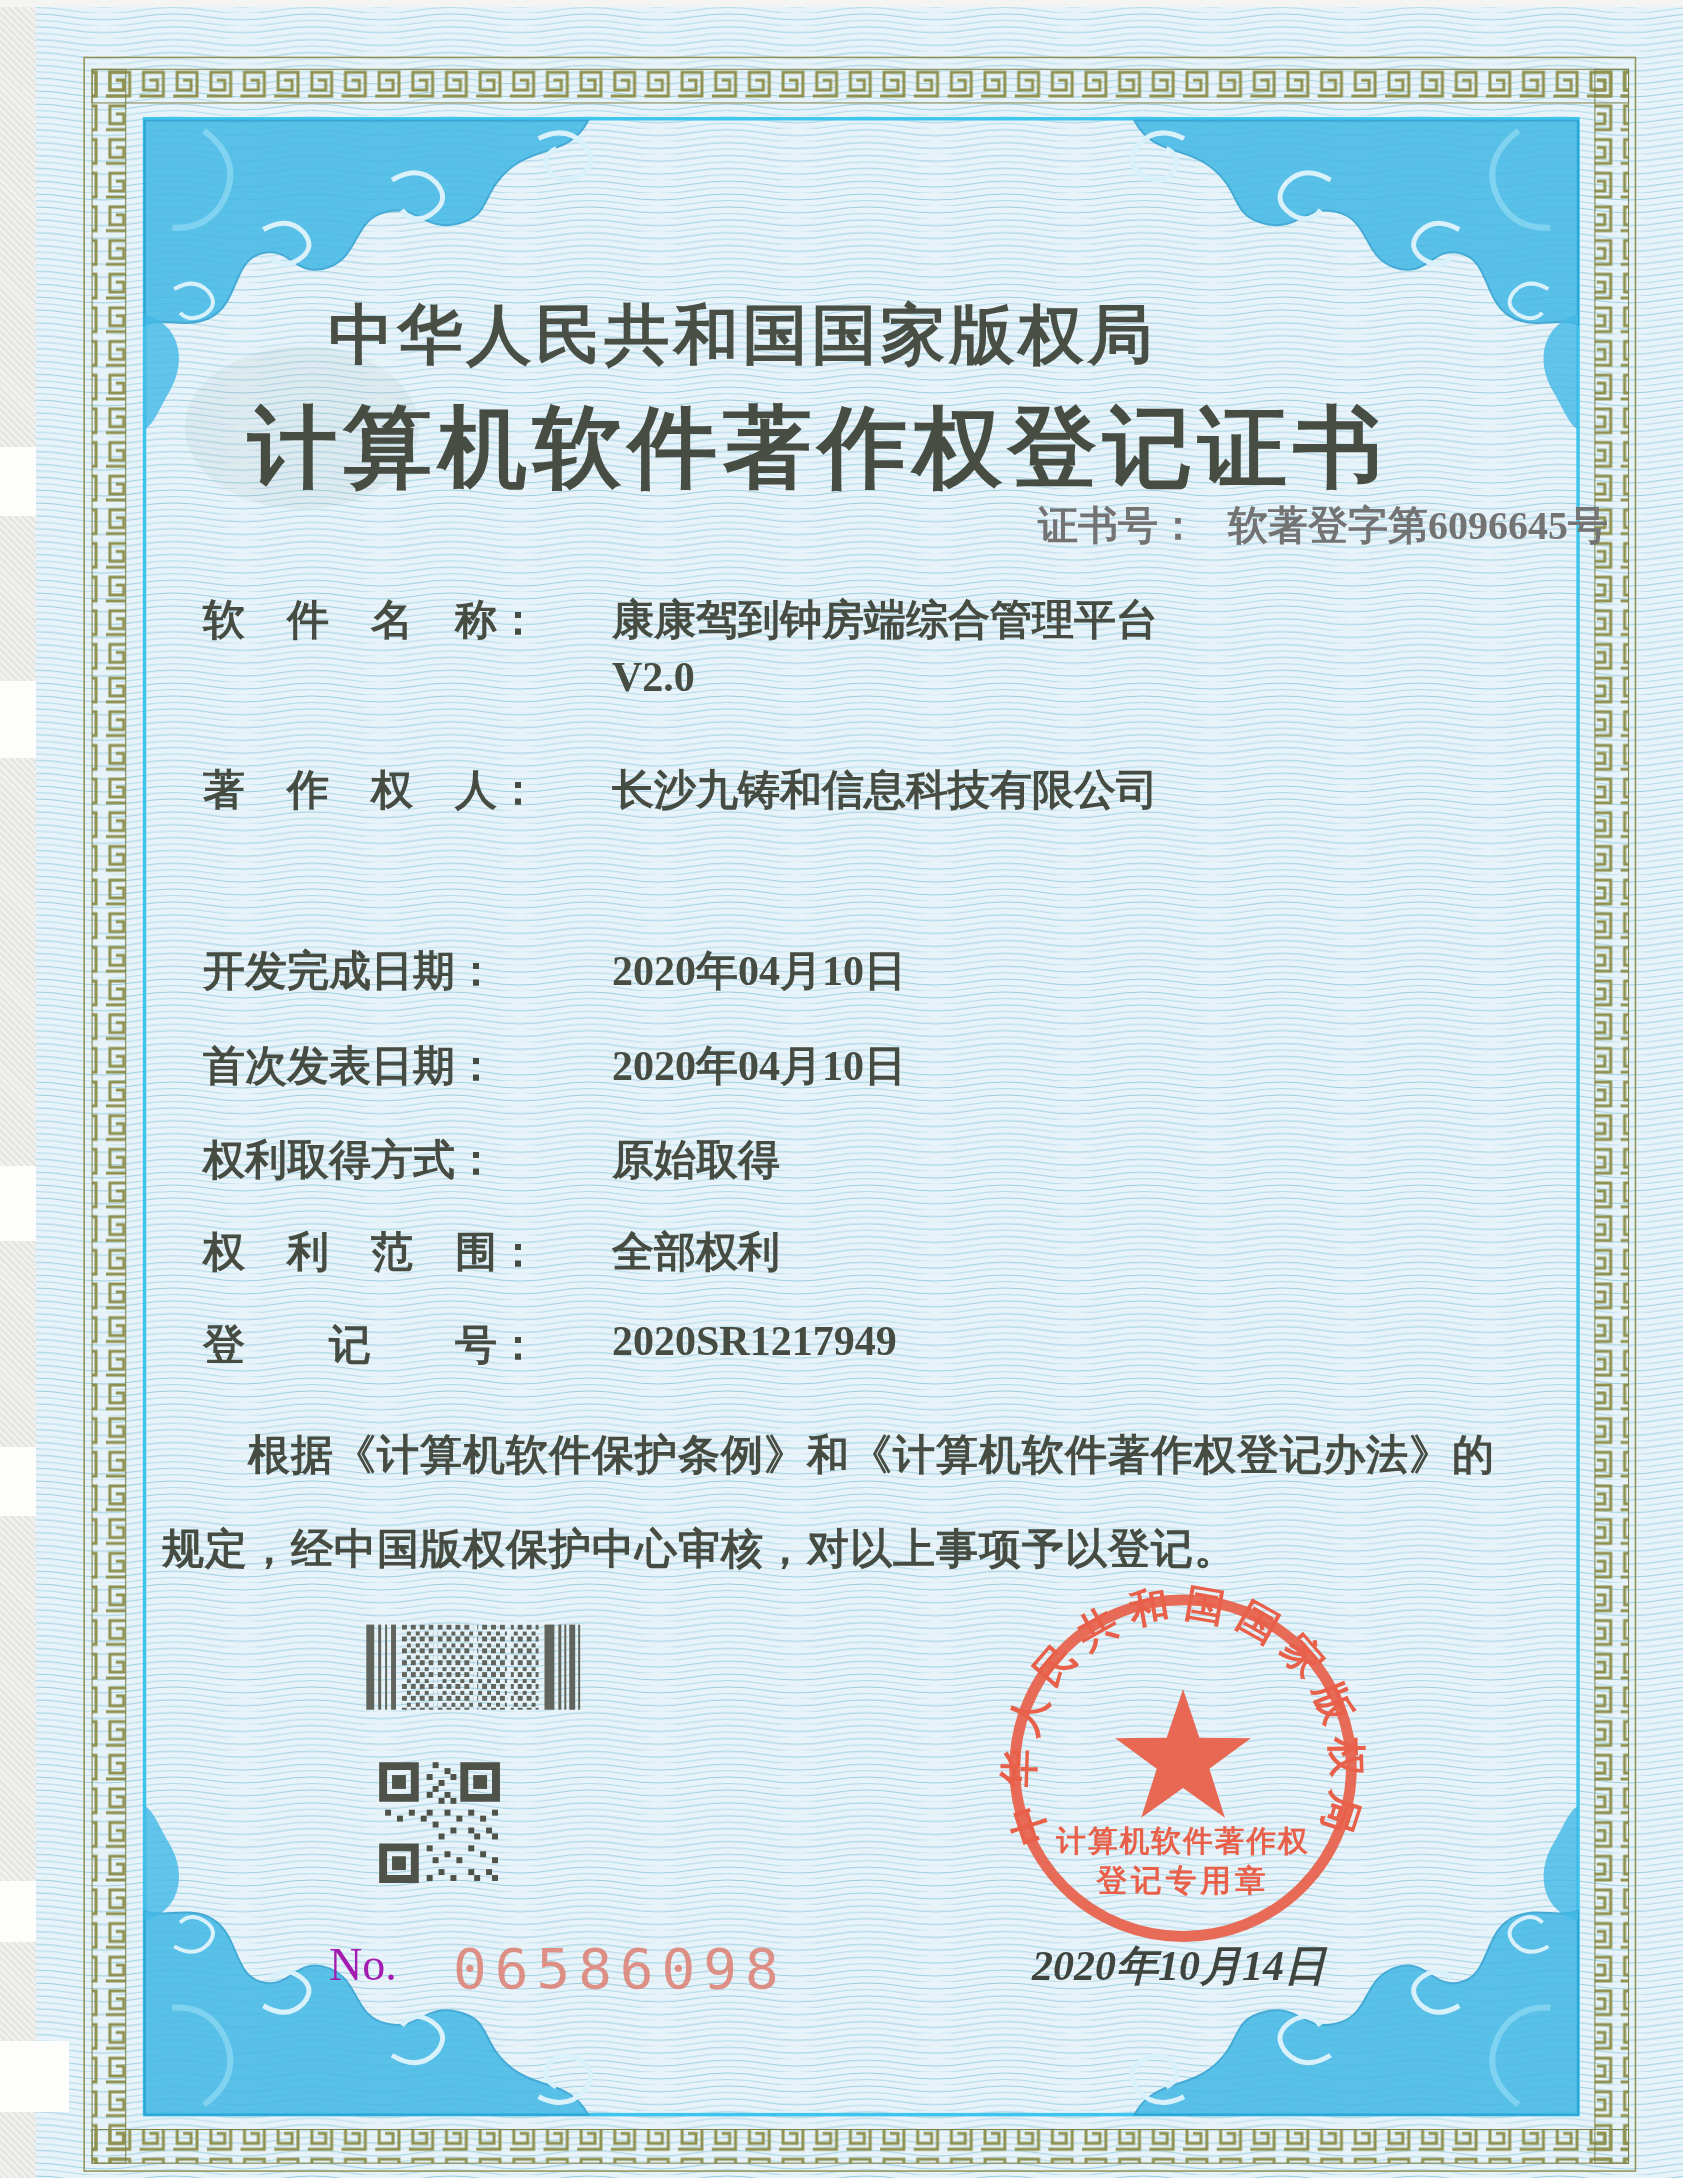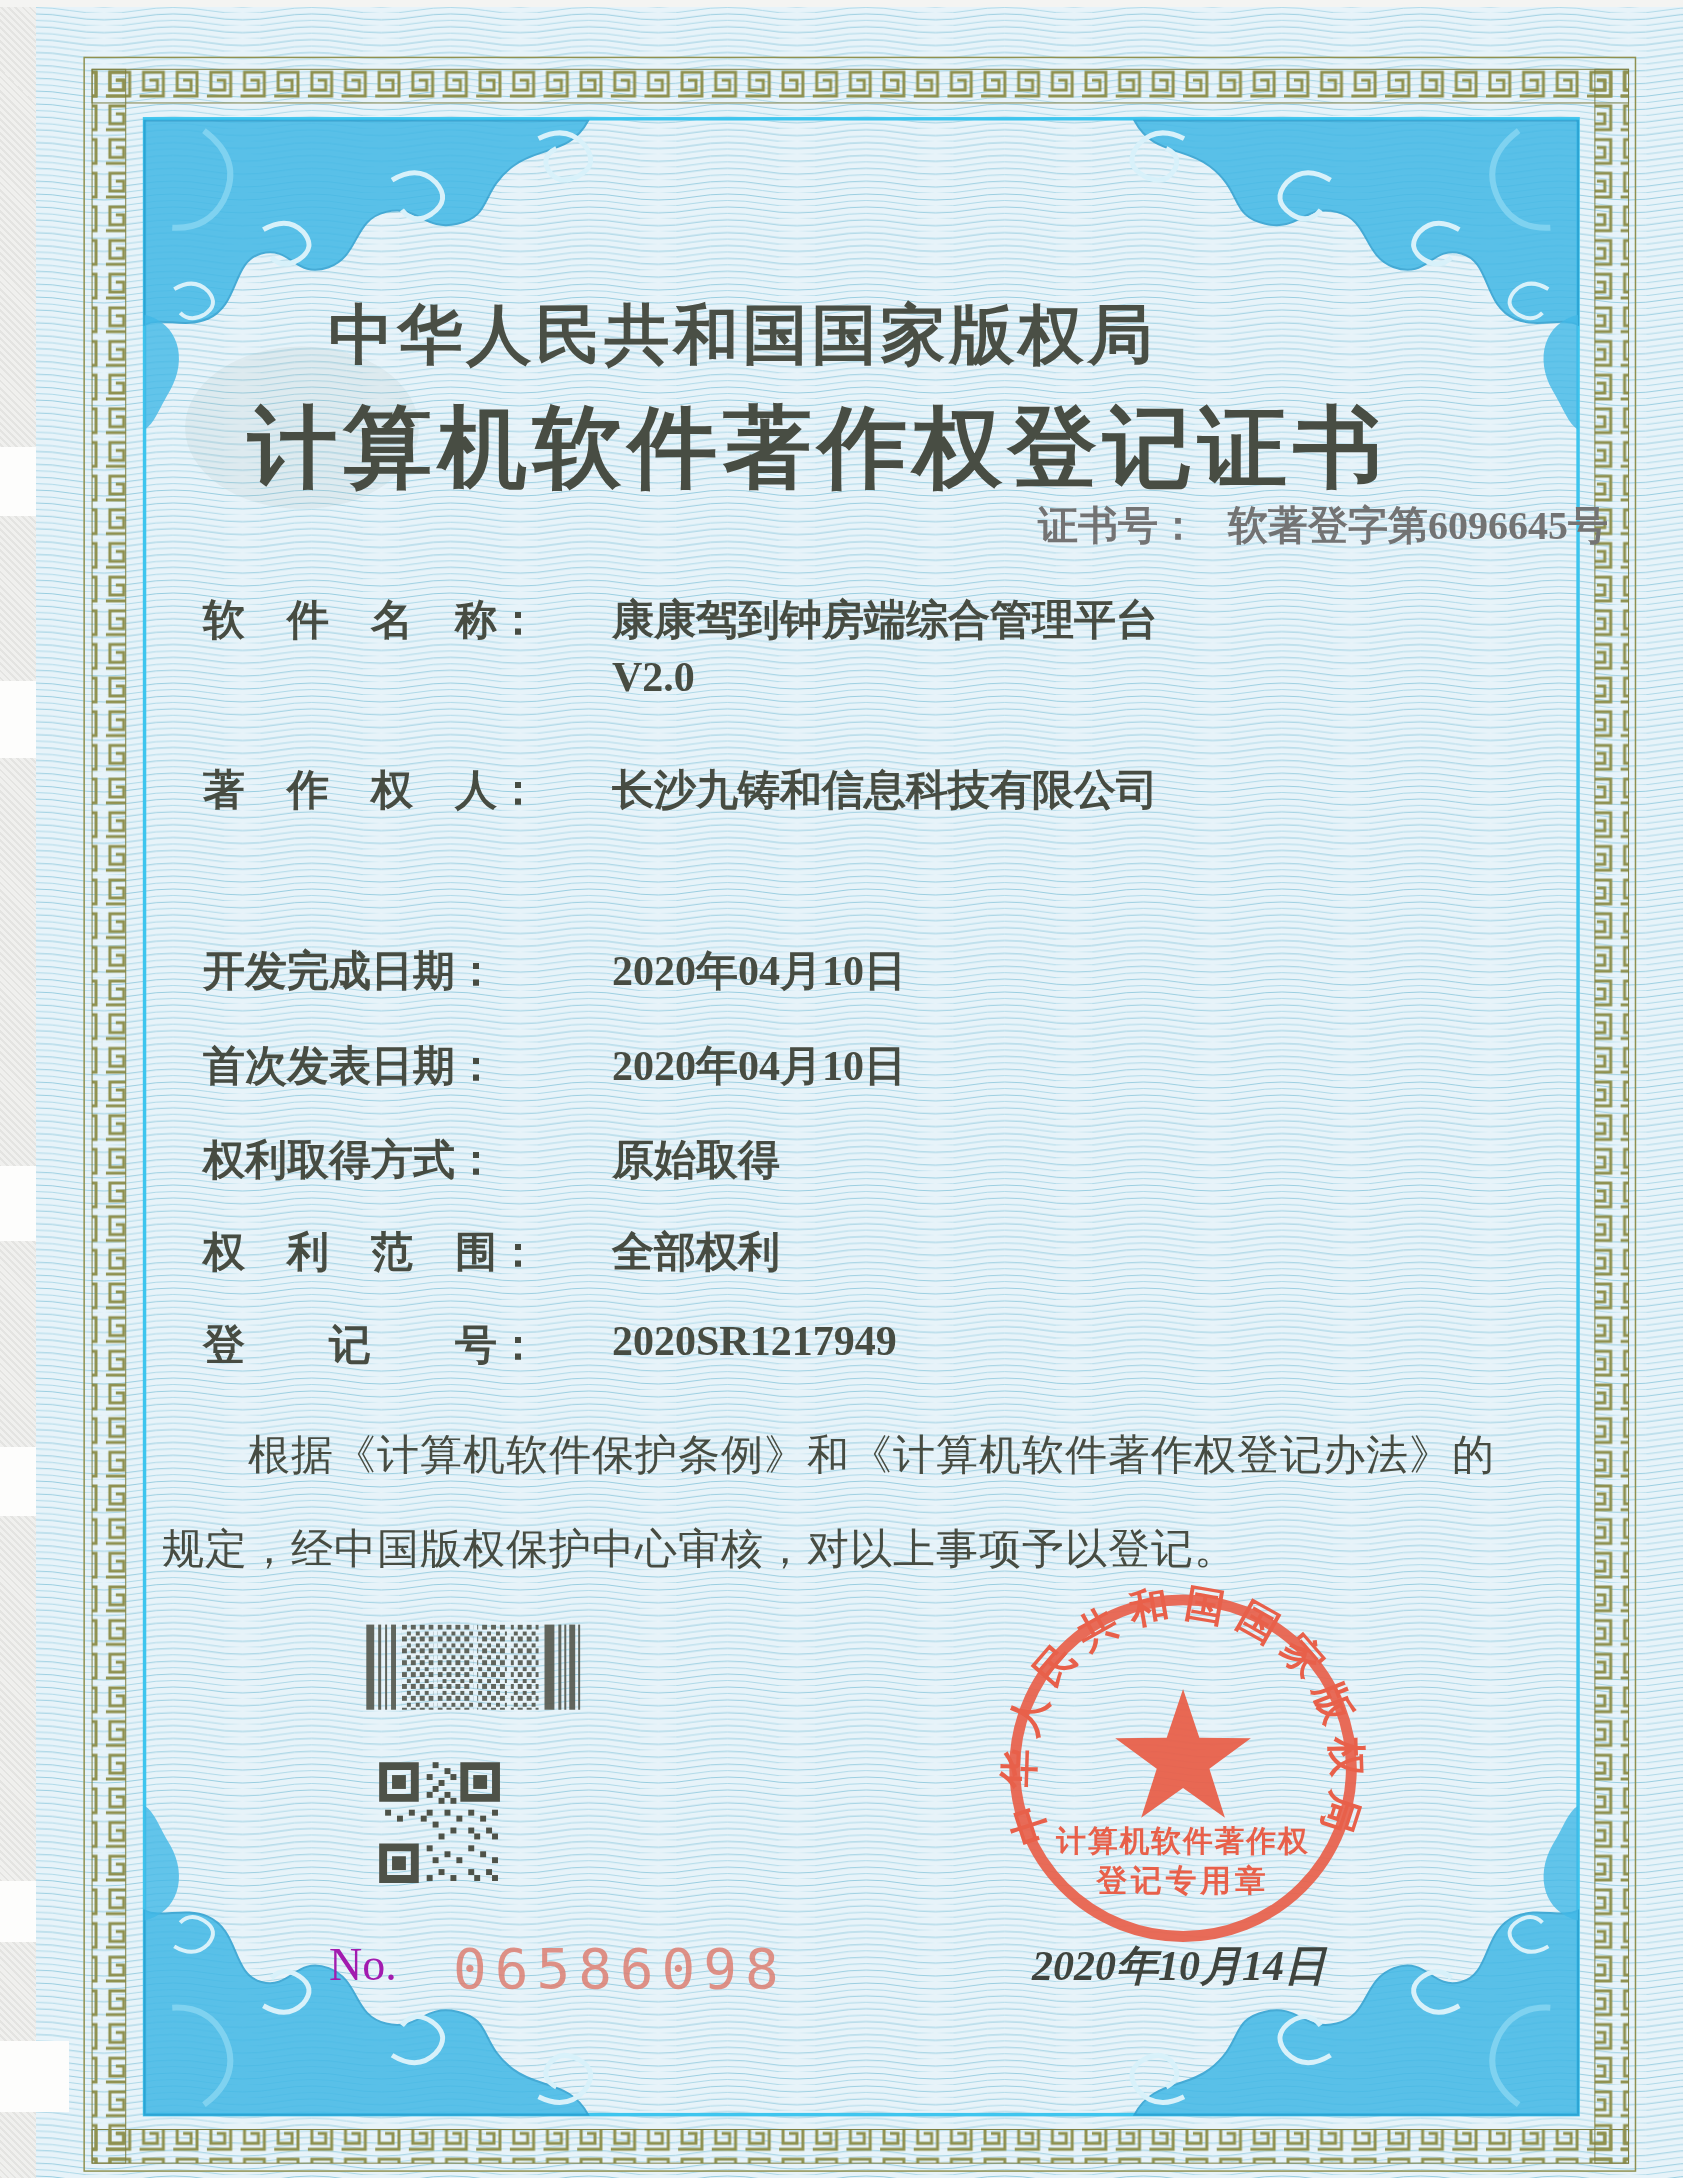--- a/index.html
+++ b/index.html
@@ -23,21 +23,21 @@
              letter-spacing:4px;color:#4a4f45;}
   .main-title{top:388px;left:248px;width:1049px;text-align:left;font-size:89px;font-weight:800;
              letter-spacing:6px;color:#484d43;}
   .cert-no{top:498px;left:1038px;font-size:40px;font-weight:600;color:#737373;}
   .cert-no .val{margin-left:30px;}
   .frow{font-size:42px;font-weight:600;}
   .flabel{position:absolute;left:203px;}
   .fvalue{position:absolute;left:612px;}
   .r1{top:592px;} .r1b{top:653px;} .r2{top:762px;text-align:center;} .r3{top:943px;} .r4{top:1038px;}
   .r5{top:1132px;} .r6{top:1224px;} .r7{top:1317px;}
-  .statement{font-size:42px;font-weight:400;letter-spacing:1px;color:#474c42;}
+  .statement{font-size:42px;font-weight:700;letter-spacing:1px;color:#474c42;}
   .st1{top:1427px;left:248px;}
   .st2{top:1521px;left:162px;}
   .serial-label{top:1938px;left:329px;font-size:46px;color:#a21caf;}
   .serial-value{top:1936px;left:453px;font-size:56px;letter-spacing:8px;color:#dd7f72;
                 font-family:"DejaVu Sans Mono",monospace;opacity:.85;}
   .issue-date{top:1938px;left:1032px;font-size:42px;font-weight:600;color:#3f443e;font-style:italic;}
 </style>
 </head>
 <body>
 

